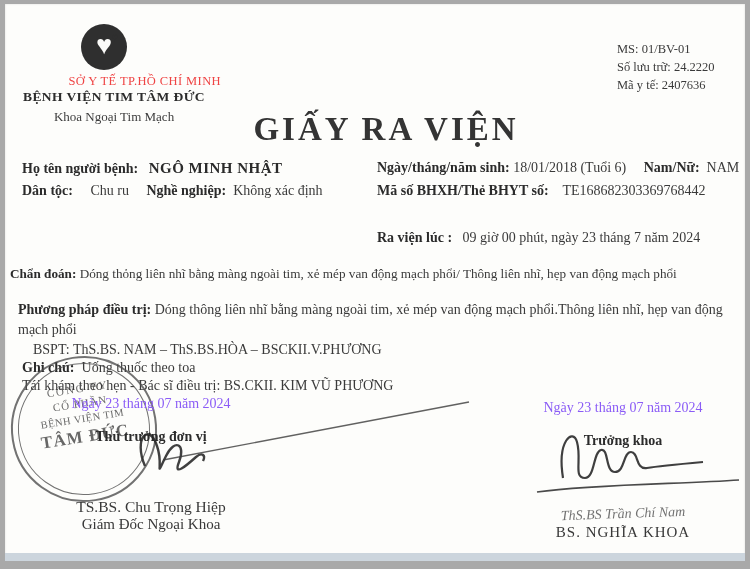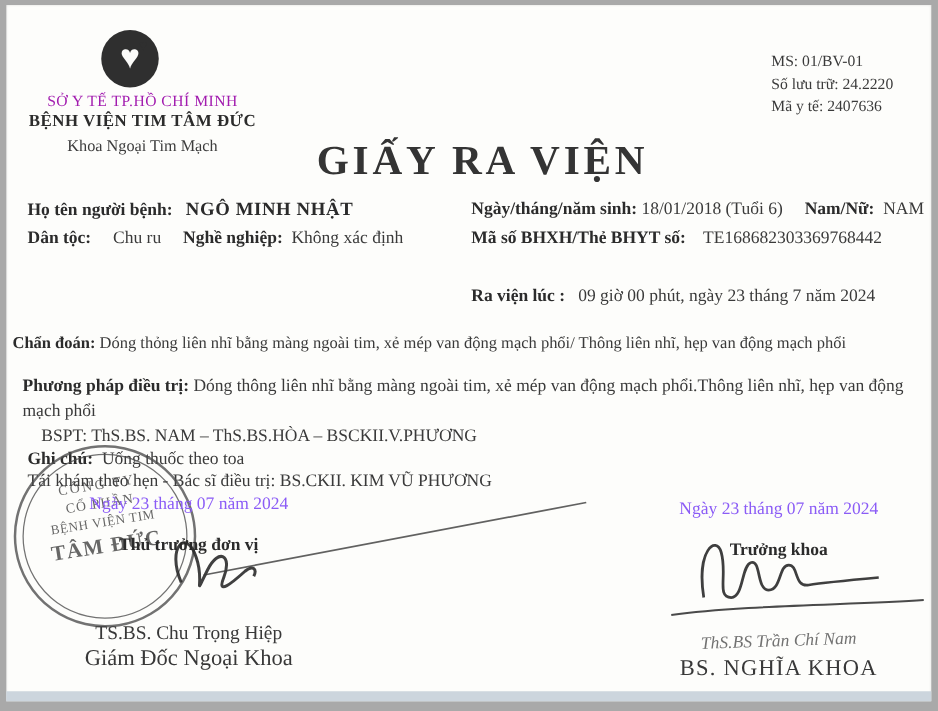--- a/index.html
+++ b/index.html
@@ -20,21 +20,21 @@
   .b{font-weight:bold;color:#2b2b2b;}
   .v{color:#3a3a3a;}
   
   .logo{
     position:absolute;left:76px;top:20px;width:46px;height:46px;border-radius:50%;
     background:#2f2f2f;display:flex;align-items:center;justify-content:center;
   }
   .logo .heart{color:#fbfbf9;font-size:27px;line-height:1;margin-top:-3px;}
   .logo .heart-small{position:absolute;right:9px;top:8px;color:#2f2f2f;font-size:11px;line-height:1;z-index:2;}
   .org{position:absolute;left:2px;top:70px;width:214px;text-align:center;line-height:1.22;}
-  .org .l1{font-size:12.5px;letter-spacing:.4px;color:#a21caf;}
+  .org .l1{font-size:12.5px;letter-spacing:.4px;color:#ef4444;text-align:right;}
   .org .l2{font-size:13.5px;font-weight:bold;letter-spacing:.4px;color:#2c2c2c;}
   .org .l3{font-size:13px;margin-top:3px;color:#3d3d3d;}
   .national{position:absolute;left:228px;top:36px;width:306px;text-align:center;}
   .national .l1{font-size:14.5px;font-weight:bold;letter-spacing:.2px;color:#2b2b2b;}
   .national .l2{font-size:14px;font-weight:bold;margin-top:3px;color:#2b2b2b;}
   .national .dashes{width:148px;margin:2px auto 0;border-bottom:2px dashed #6a6a6a;height:2px;}
   .codes{position:absolute;left:612px;top:36px;font-size:12.5px;line-height:18px;color:#3a3a3a;}
   .doc-title{
     position:absolute;left:228px;top:96px;width:306px;text-align:center;
     font-size:33px;font-weight:bold;letter-spacing:3px;color:#343434;margin-top:11px;
@@ -54,21 +54,21 @@
   .stamp .s1{position:absolute;top:24px;width:100%;font-size:11px;letter-spacing:2px;}
   .stamp .s2{position:absolute;top:39px;width:100%;font-size:11px;letter-spacing:1px;}
   .stamp .s3{position:absolute;top:55px;width:100%;font-size:10.5px;letter-spacing:.5px;}
   .stamp .s4{position:absolute;top:69px;width:100%;font-size:17px;font-weight:bold;letter-spacing:1px;}
   
   .sig-left{position:absolute;left:18px;top:392px;width:256px;text-align:center;}
   .sig-right{position:absolute;left:503px;top:396px;width:230px;text-align:center;}
   .sig-date{font-size:14px;color:#8b5cf6;}
   .sig-role{font-size:14px;font-weight:bold;margin-top:17px;color:#2b2b2b;}
   .sig-name{font-size:15.5px;color:#383838;}
-  .sig-title2{font-size:18px;color:#383838;}
+  .sig-title2{font-size:15px;color:#383838;}
   .stamp-name{font-size:14px;font-style:italic;color:#5a5a5a;opacity:.85;transform:rotate(-2deg);}
   svg{display:block;}
 </style>
 </head>
 <body>
 
 <div class="scan">
   <div class="paper">
 
     <div class="logo">

